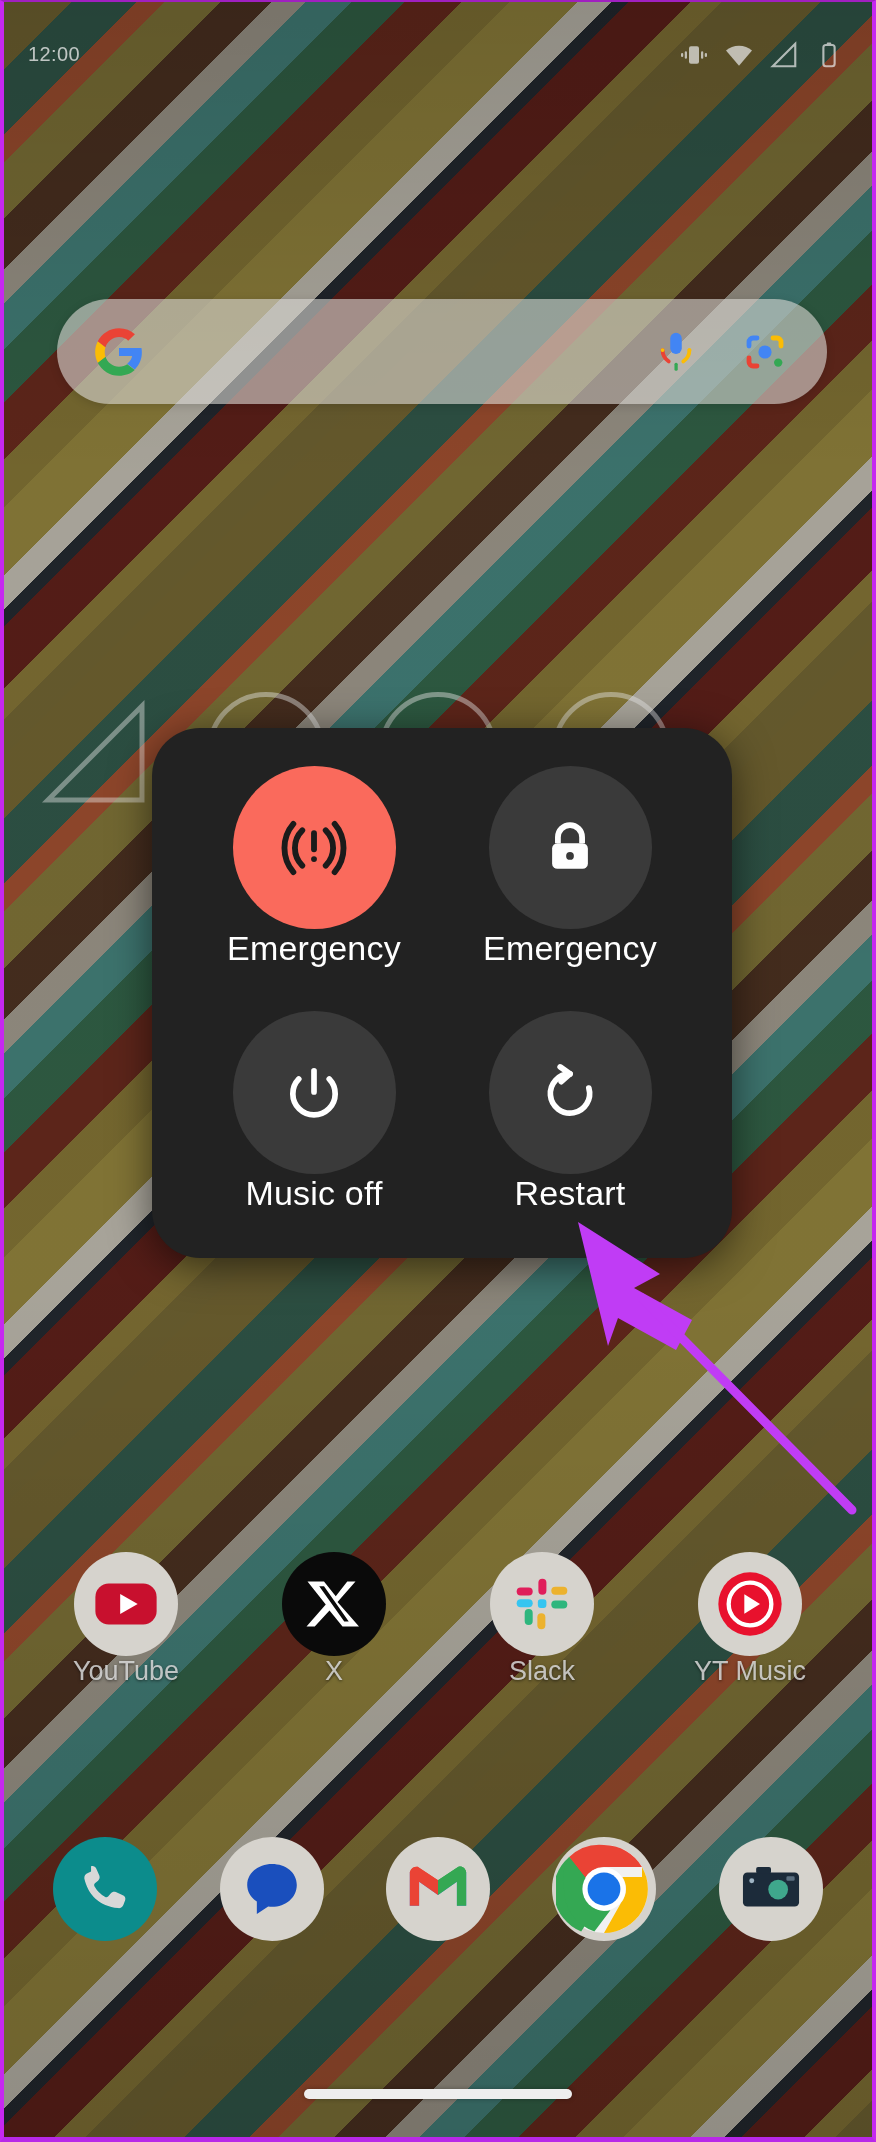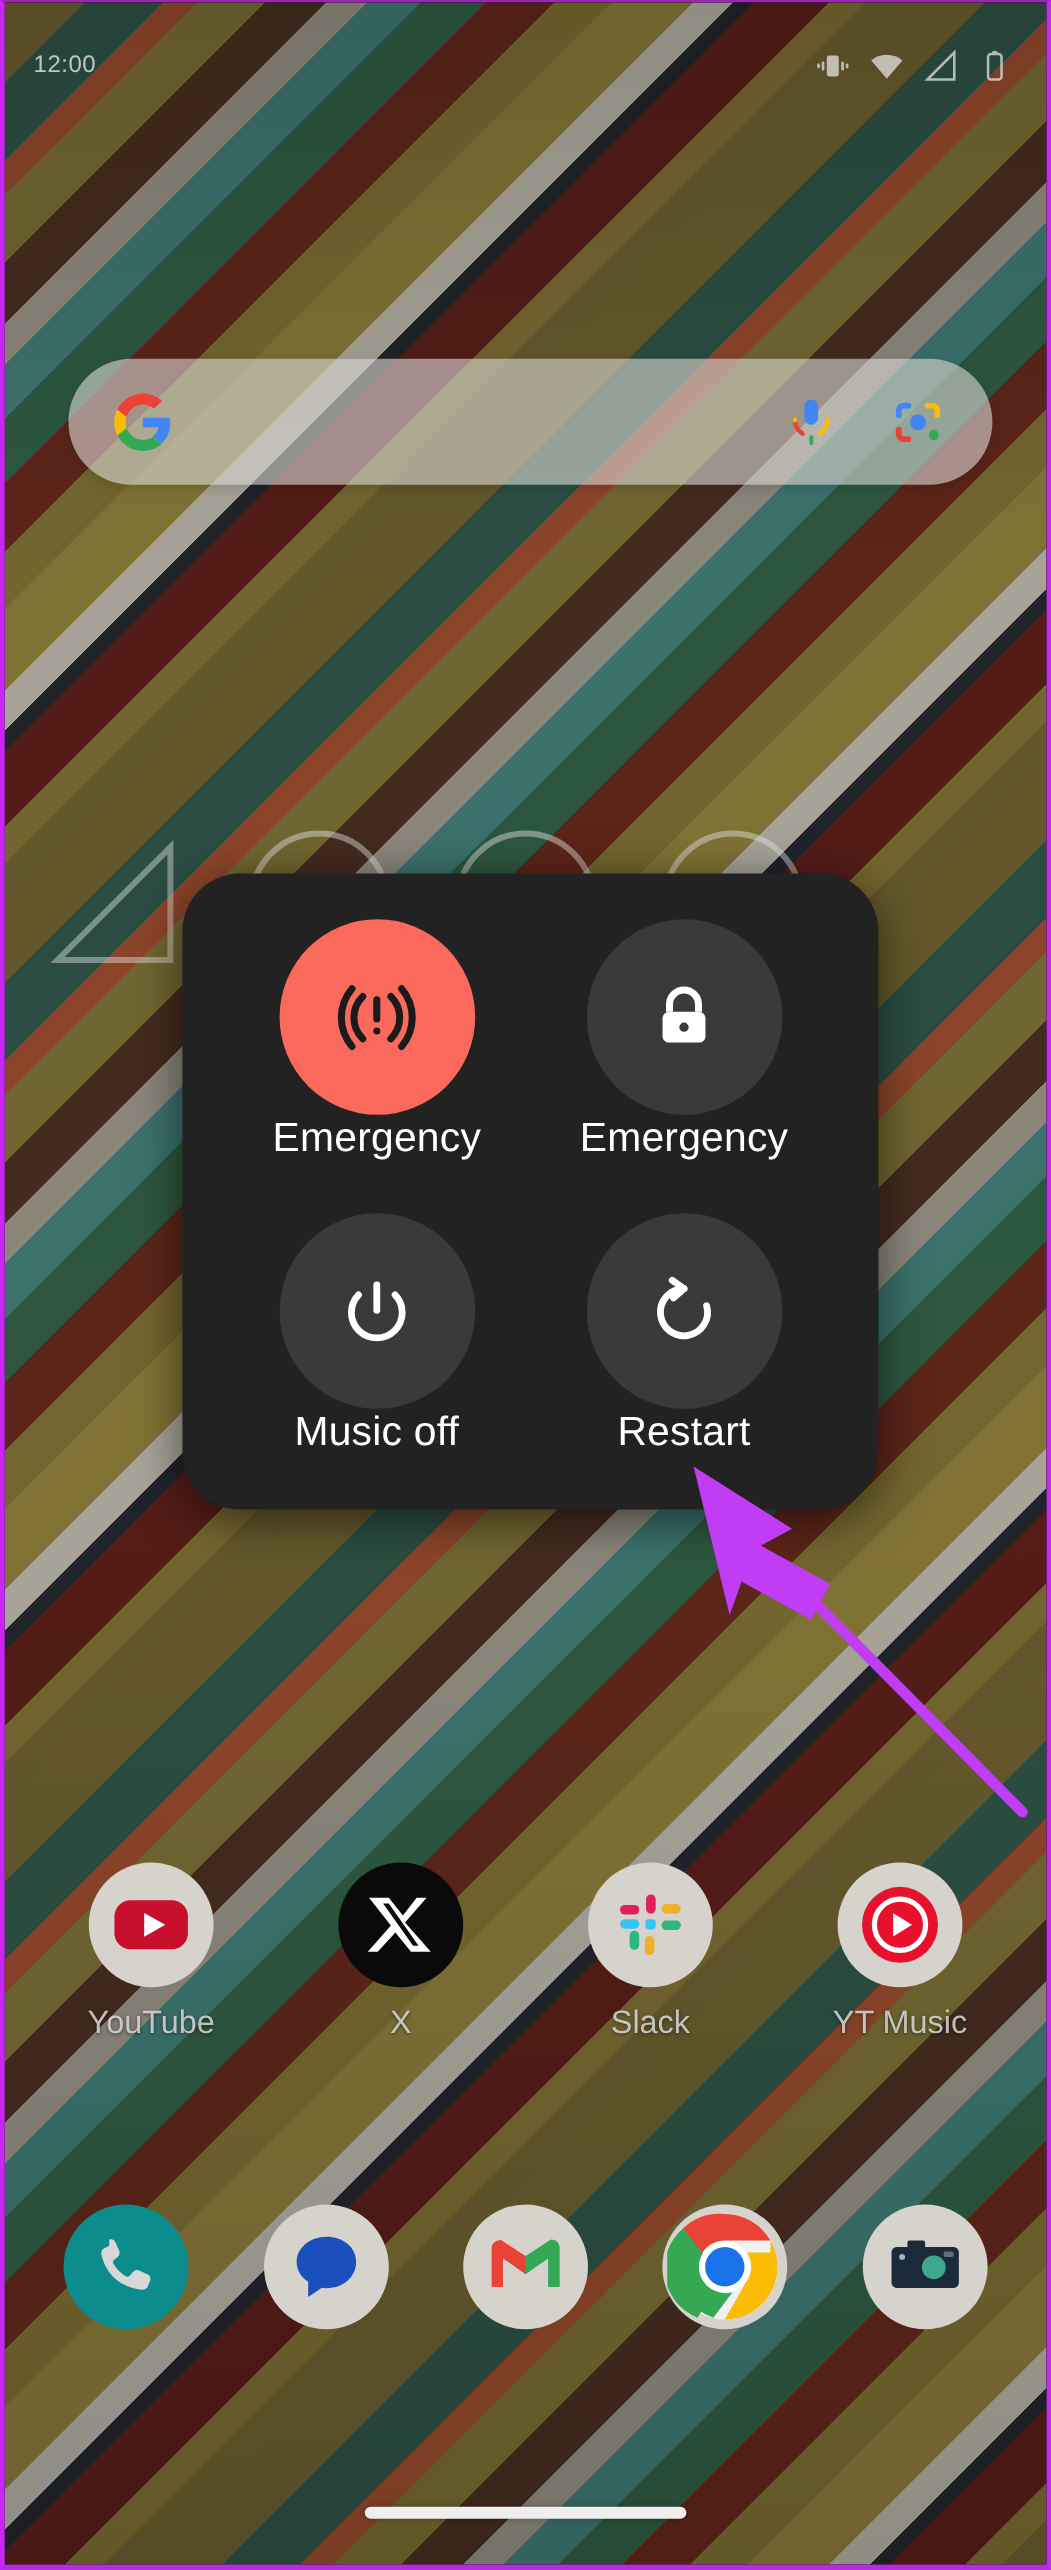--- a/index.html
+++ b/index.html
@@ -121,21 +121,21 @@
   
   #app-row {
     position:absolute; left:0; right:0; top:1550px;
     display:flex; justify-content:space-around; padding:0 18px;
   }
   #dock-row {
     position:absolute; left:0; right:0; top:1835px;
     display:flex; justify-content:space-around; padding:0 18px;
   }
   .app {
-    display:flex; flex-direction:column; align-items:center; gap:14px;
+    display:flex; flex-direction:column; align-items:center; 
     width:150px; cursor:pointer;
   }
   .app-icon {
     width:104px; height:104px; border-radius:50%;
     display:flex; align-items:center; justify-content:center;
     overflow:hidden; position:relative;
     background:#d6d3cd;
   }
   .app-label {
     font-size:27px; color:rgba(225,225,225,0.82);

